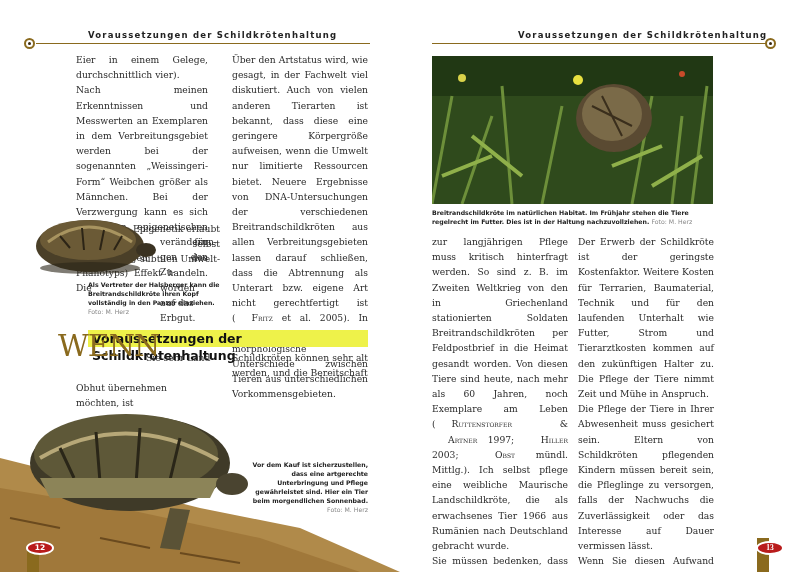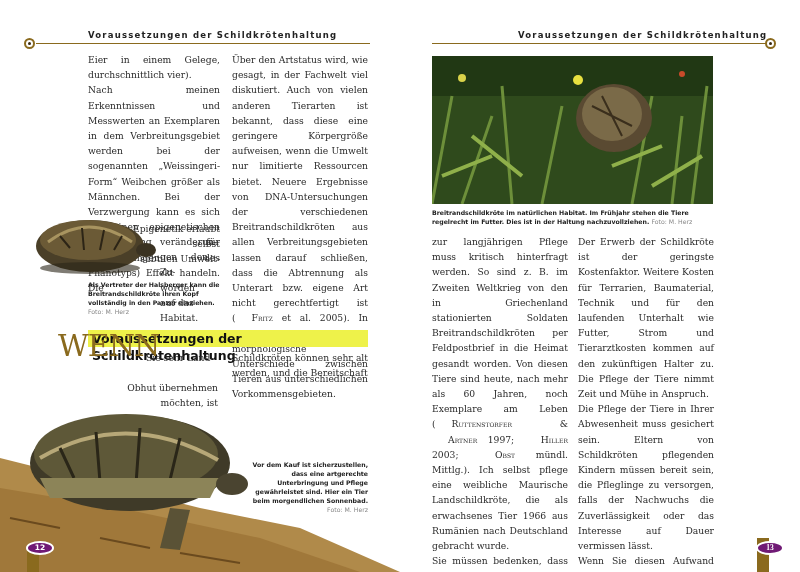--- a/index.html
+++ b/index.html
@@ -12,44 +12,44 @@
   .bullet { position:absolute; top:38px; width:11px; height:11px; border-radius:50%; border:2px solid #8a6a1e; background:#fff; }
   .bullet::after { content:""; position:absolute; left:2px; top:2px; width:3px; height:3px; border-radius:50%; background:#3a2a10; }
   .col { position:absolute; font-size:9.2px; line-height:15.2px; text-align:justify; }
   .col p { margin:0; }
   .sc { font-variant:small-caps;padding-left:16px; }
   .caption { position:absolute; font-family:"DejaVu Sans", sans-serif; font-size:6.2px; font-weight:bold; line-height:9px; color:#222; }
   .caption .credit { font-weight:normal; color:#888; }
   .section-heading { position:absolute; left:88px; top:330px; width:280px; height:17px; background:#eef24a; font-family:"DejaVu Sans", sans-serif; font-weight:bold; font-size:12.5px; line-height:17px; padding-left:4px; color:#111; }
   .dropcap { position:absolute; left:58px; top:331px; font-family:"DejaVu Serif", serif; font-weight:normal; font-size:30px; line-height:30px; color:#8a6a1e; letter-spacing:-1px; }
   .photo { position:absolute; overflow:hidden; }
-  .pagenum { position:absolute; width:28px; height:14px; border-radius:50%; border:2px solid #fff; background:#701a75; color:#fff; font-family:"DejaVu Sans", sans-serif; font-size:7.5px; font-weight:bold; line-height:10px; text-align:center; }
+  .pagenum { position:absolute; width:28px; height:14px; border-radius:50%; border:2px solid #fff; background:#b91c1c; color:#fff; font-family:"DejaVu Sans", sans-serif; font-size:7.5px; font-weight:bold; line-height:10px; text-align:center; }
   .pagetab { position:absolute; width:12px; background:#8a6a1e; }
 </style>
 </head>
 <body>
 
 <div class="page left">
   <div class="bullet" style="left:24px;"></div>
   <div class="rule" style="left:36px; width:334px;"></div>
   <div class="running-head" style="left:88px;">Voraussetzungen der Schildkrötenhaltung</div>
 
-  <div class="col" style="left:88px; top:52px; width:132px;">
+  <div class="col" style="left:76px; top:52px; width:132px;">
     <p>Eier in einem Gelege, durchschnittlich vier).</p>
     <p>Nach meinen Erkenntnissen und Messwerten an Exemplaren in dem Verbreitungsgebiet werden bei der sogenannten „Weissingeri-Form“ Weibchen größer als Männchen. Bei der Verzwergung kann es sich um einen epigenetischen (Bezeichnung für Veränderungen des Phänotyps) Effekt handeln. Die</p>
   </div>
   <div class="col" style="left:118px; top:221px; width:102px; text-align:right;">
     <p>Epigenetik erlaubt selbst</p>
     <p>subtilen Umwelt-</p>
   </div>
   <div class="col" style="left:160px; top:234px; width:48px;">
     <p>veränderun-</p>
     <p>gen den Zu-</p>
     <p>worden auf das</p>
-    <p>Habitat.</p>
+    <p>Erbgut.</p>
   </div>
 
   <div class="photo" style="left:30px; top:208px; width:140px; height:70px;">
     <svg width="140" height="70" viewBox="0 0 140 70">
       <ellipse cx="60" cy="38" rx="54" ry="26" fill="#4a3f28"></ellipse>
       <ellipse cx="58" cy="32" rx="48" ry="20" fill="#6b5a36"></ellipse>
       <path d="M18 34 Q58 4 102 34" stroke="#a89460" stroke-width="3" fill="none"></path>
       <path d="M30 28 L40 40 M52 20 L54 42 M74 22 L70 42 M92 28 L84 42" stroke="#2c2416" stroke-width="2"></path>
       <ellipse cx="116" cy="42" rx="10" ry="7" fill="#3a3222"></ellipse>
       <ellipse cx="60" cy="60" rx="50" ry="6" fill="#2a2418" opacity="0.6"></ellipse>
@@ -64,21 +64,21 @@
     <p>
       <span>Über den Artstatus wird, wie gesagt, in der Fachwelt viel diskutiert. Auch von vielen anderen Tierarten ist bekannt, dass diese eine geringere Körpergröße aufweisen, wenn die Umwelt nur limitierte Ressourcen bietet. Neuere Ergebnisse von DNA-Untersuchungen der verschiedenen Breitrandschildkröten aus allen Verbreitungsgebieten lassen darauf schließen, dass die Abtrennung als Unterart bzw. eigene Art nicht gerechtfertigt ist (</span><span class="sc">Fritz</span><span> et al. 2005). In jedem Fall aber gibt es morphologische Unterschiede zwischen Tieren aus unterschiedlichen Vorkommensgebieten.</span>
     </p>
   </div>
 
   <div class="section-heading">Voraussetzungen der Schildkrötenhaltung</div>
   <div class="dropcap">WENN</div>
   <div class="col" style="left:146px; top:350px; width:76px;">
     <p>Sie sehr Land-</p>
   </div>
-  <div class="col" style="left:84px; top:380px; width:134px; text-align:right;">
+  <div class="col" style="left:76px; top:380px; width:134px; text-align:left;">
     <p>Obhut übernehmen möchten, ist</p>
   </div>
   <div class="col" style="left:232px; top:350px; width:136px;">
     <p>Schildkröten können sehr alt werden, und die Bereitschaft</p>
   </div>
 
   <div class="photo" style="left:0; top:398px; width:400px; height:174px;">
     <svg width="400" height="174" viewBox="0 0 400 174">
       <path d="M0 60 L80 80 L200 110 L300 130 L400 174 L0 174 Z" fill="#b08a4a"></path>
       <path d="M0 90 L120 110 L260 140 L360 174 L0 174 Z" fill="#9c7336" opacity="0.8"></path>

